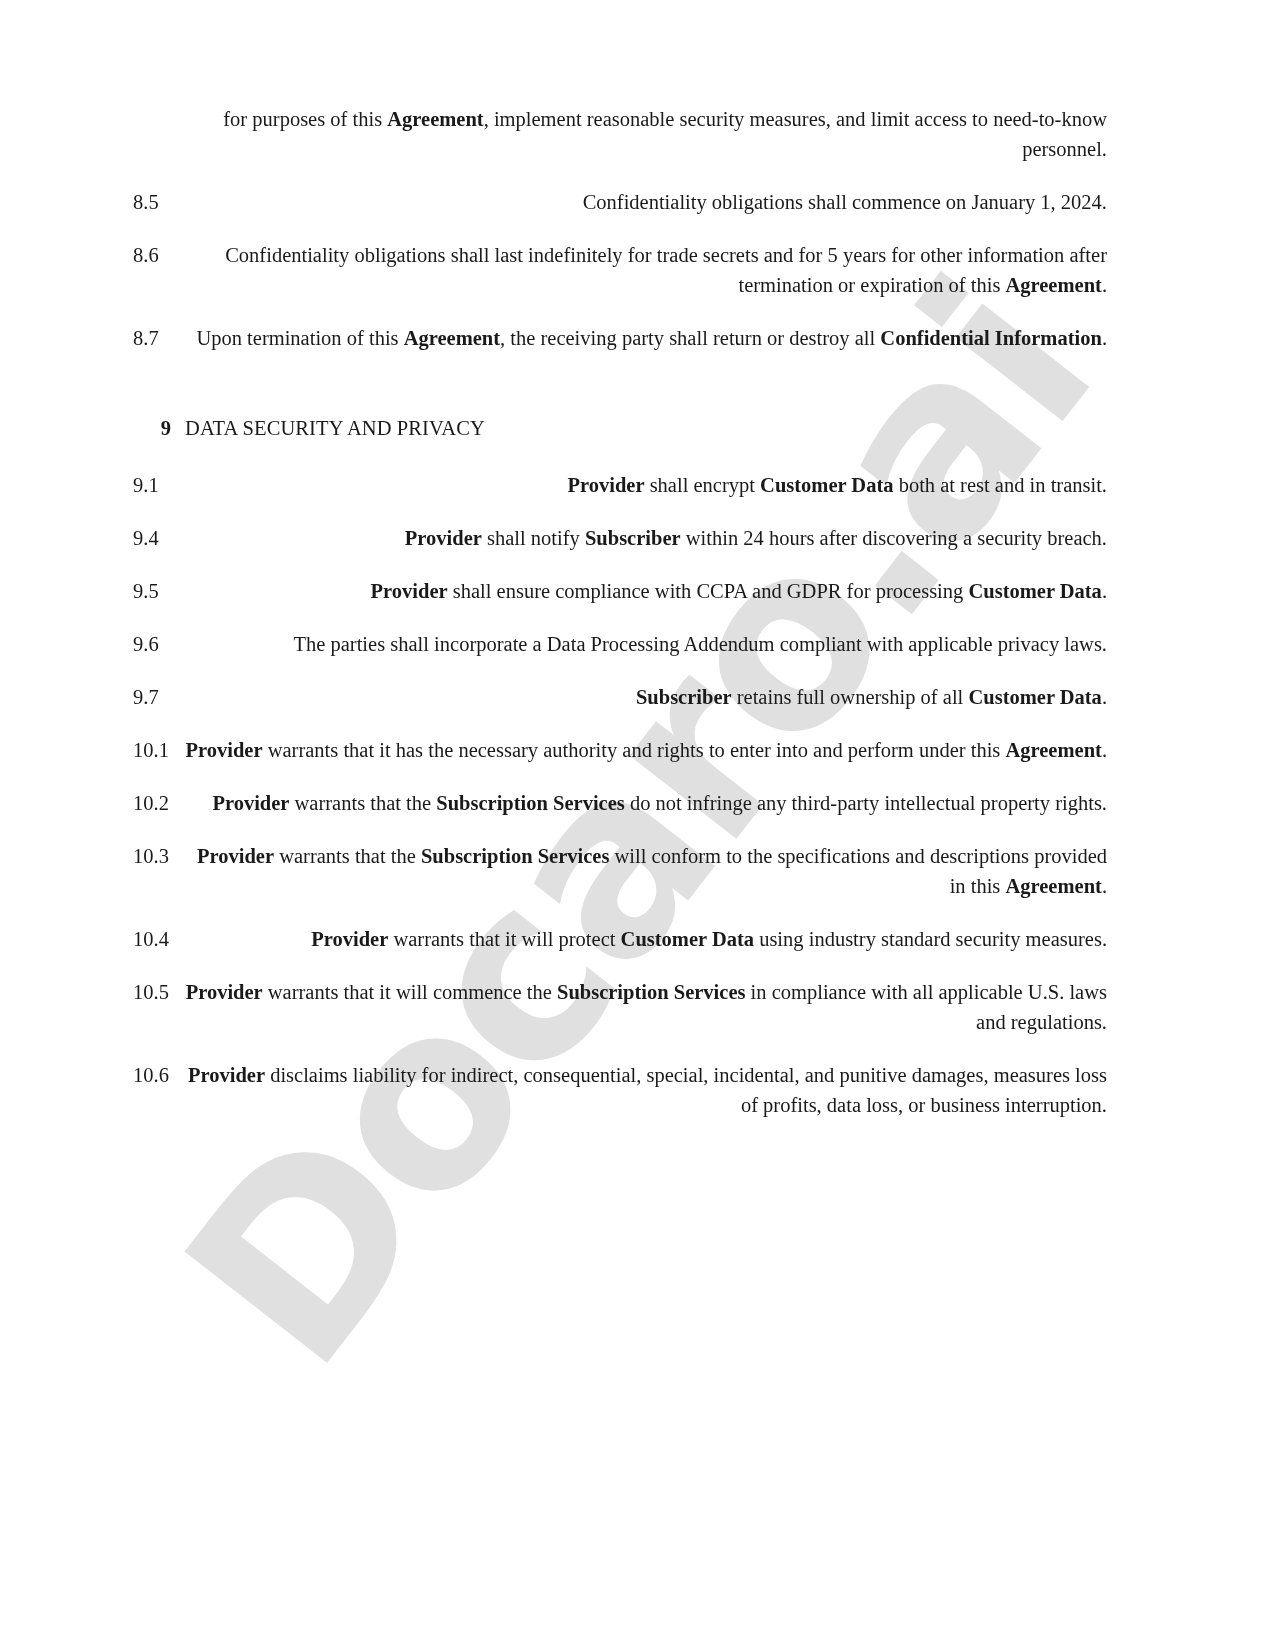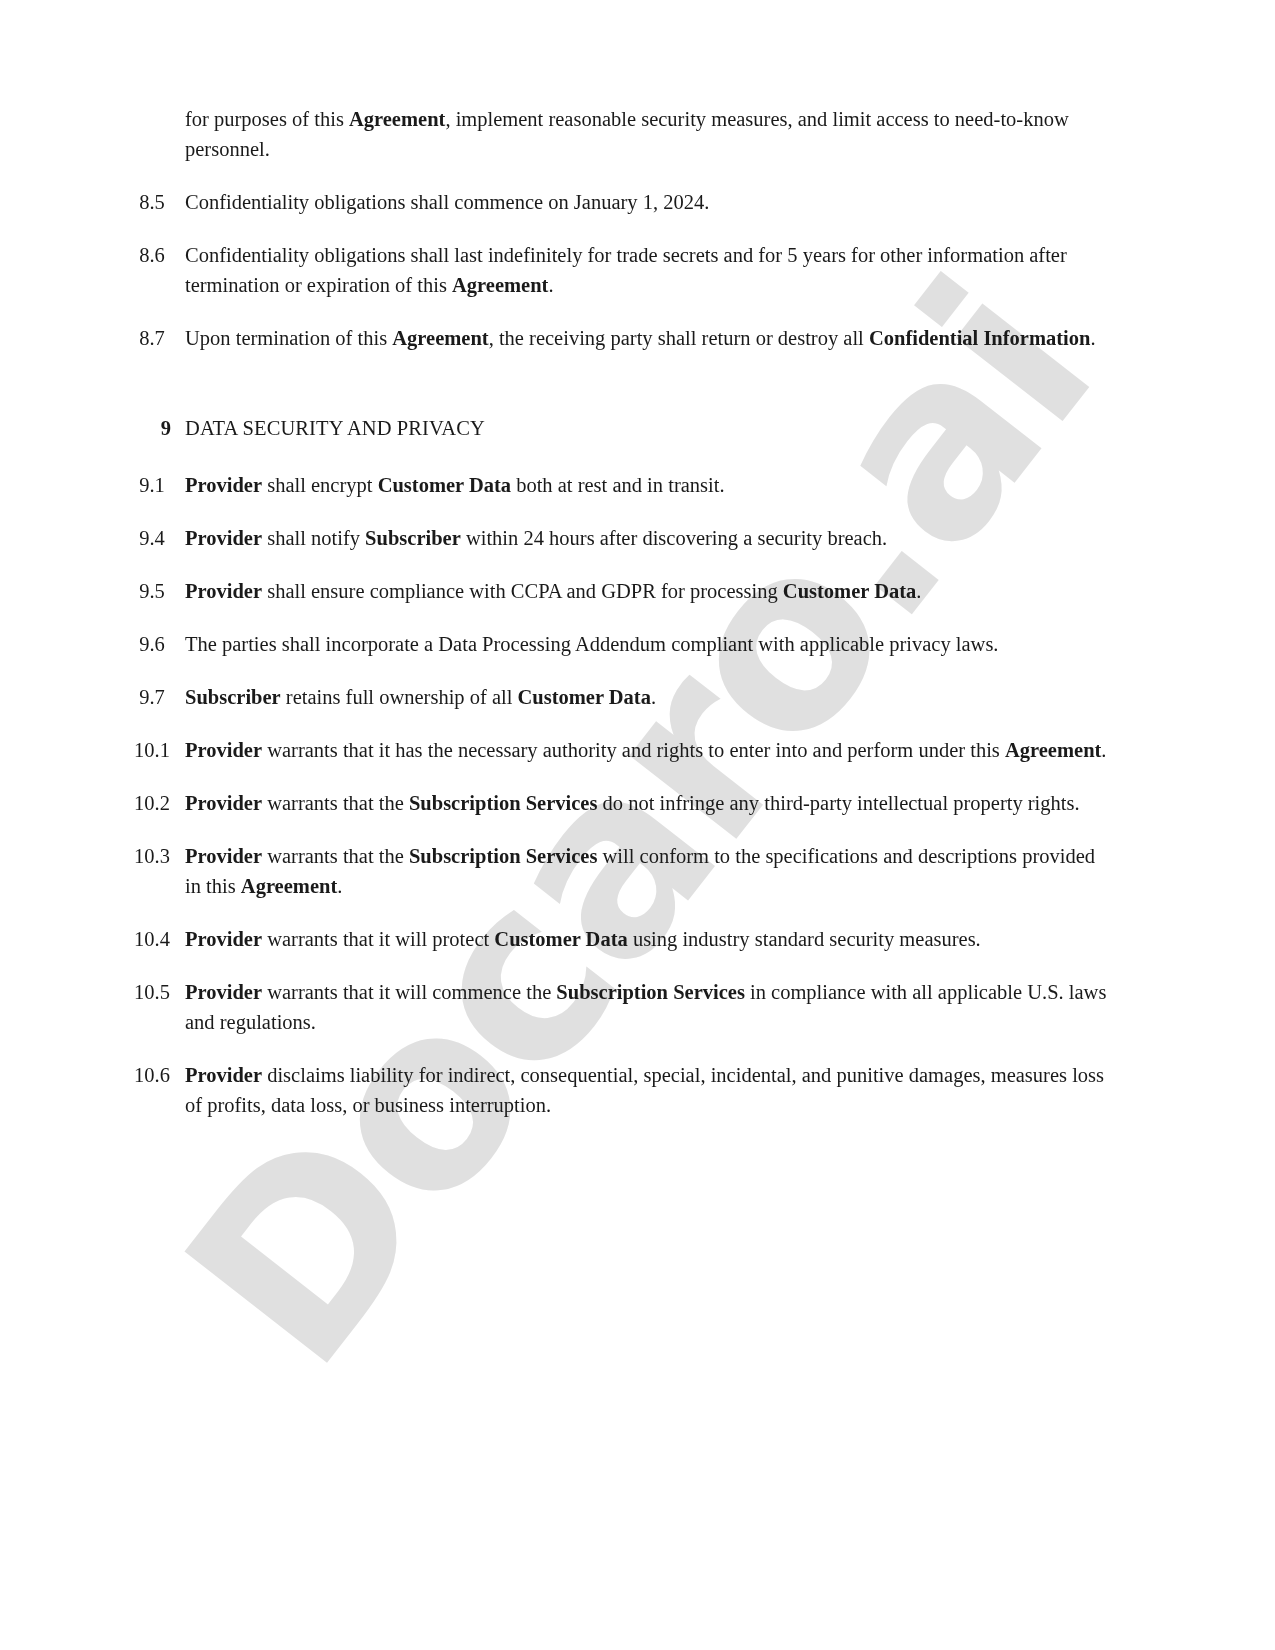--- a/index.html
+++ b/index.html
@@ -52,31 +52,31 @@
     box-sizing: border-box;
   }
 
   .para-cont {
     display: flex;
     margin-bottom: 23px;
   }
   .para-cont .num {
     width: 52px;
     flex: 0 0 52px;
-    text-align: center;
+    text-align: left;
     padding-right: 14px;
     box-sizing: border-box;
     font-size: 20.5px;
     line-height: 30px;
   }
   .para-cont .body {
     flex: 1 1 auto;
     font-size: 20.5px;
     line-height: 30px;
-    text-align: left;
+    text-align: right;
   }
   .para-cont.continuation .num {
     visibility: hidden;
   }
 
   .section-head {
     display: flex;
     margin-top: 60px;
     margin-bottom: 27px;
   }

